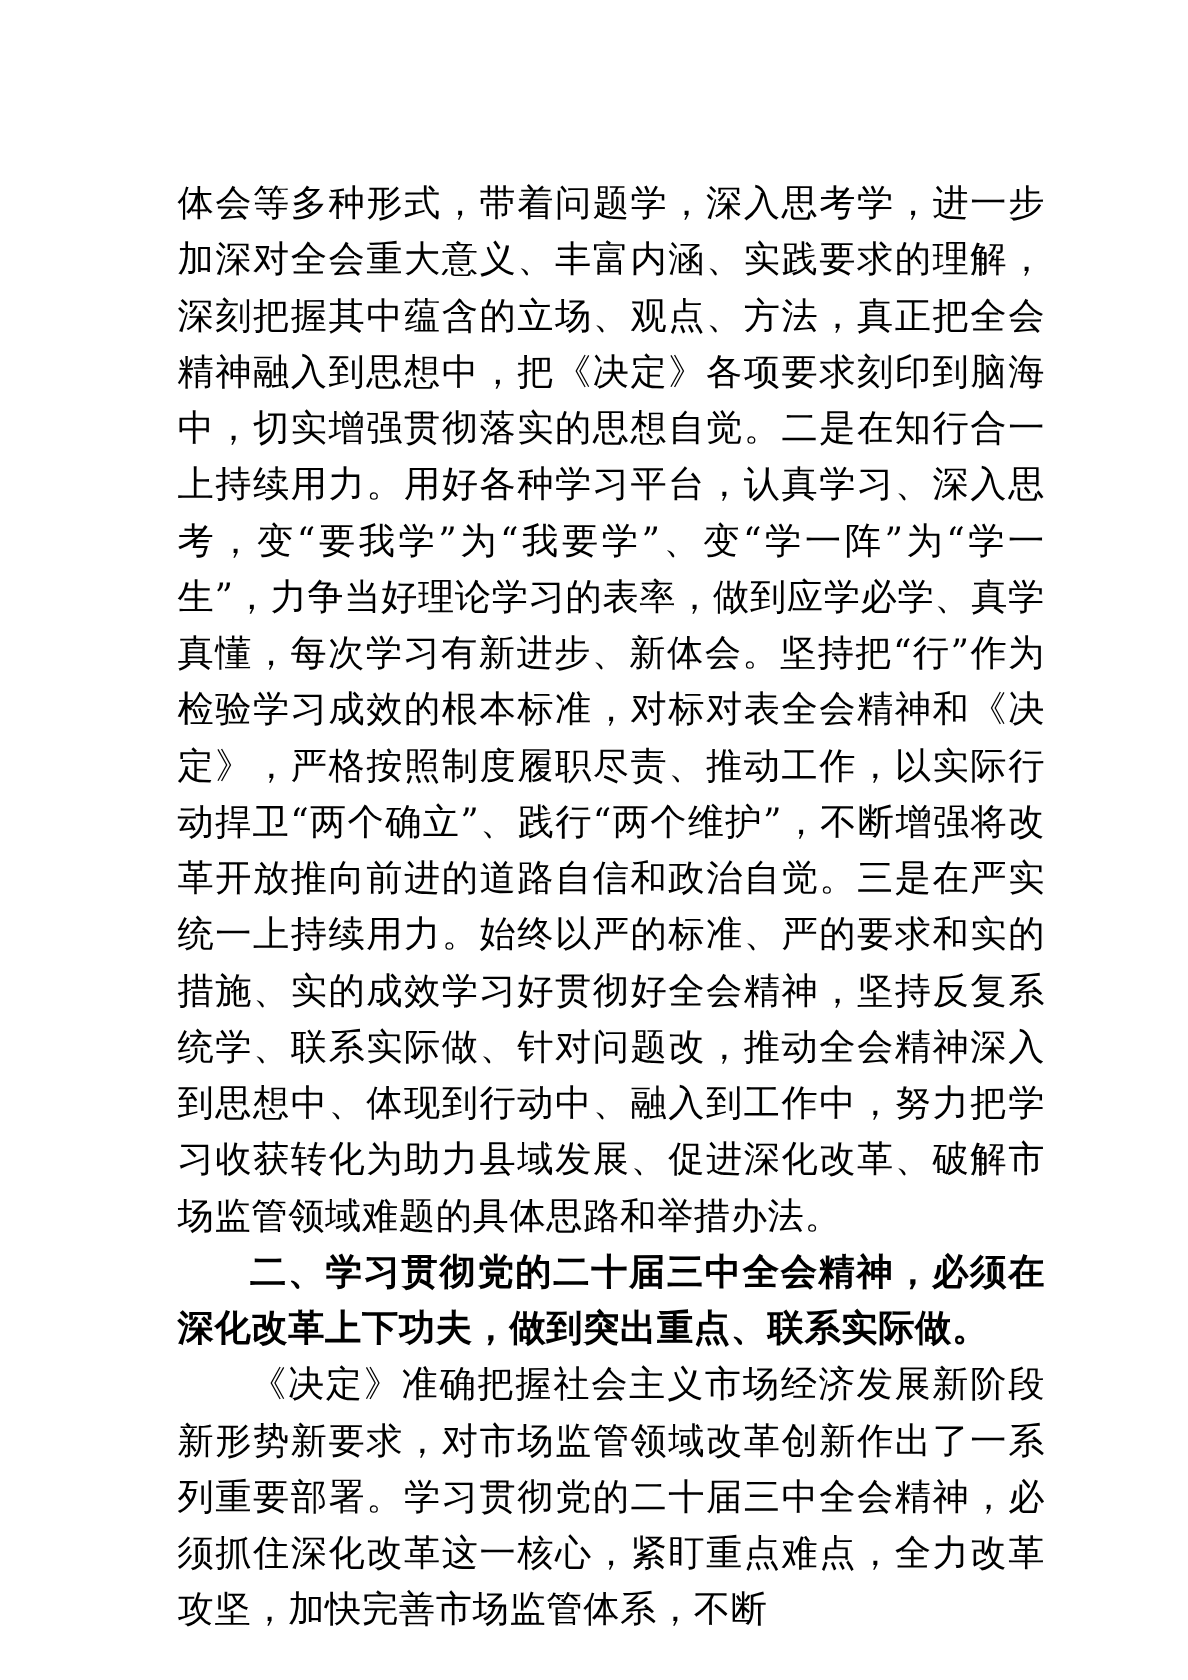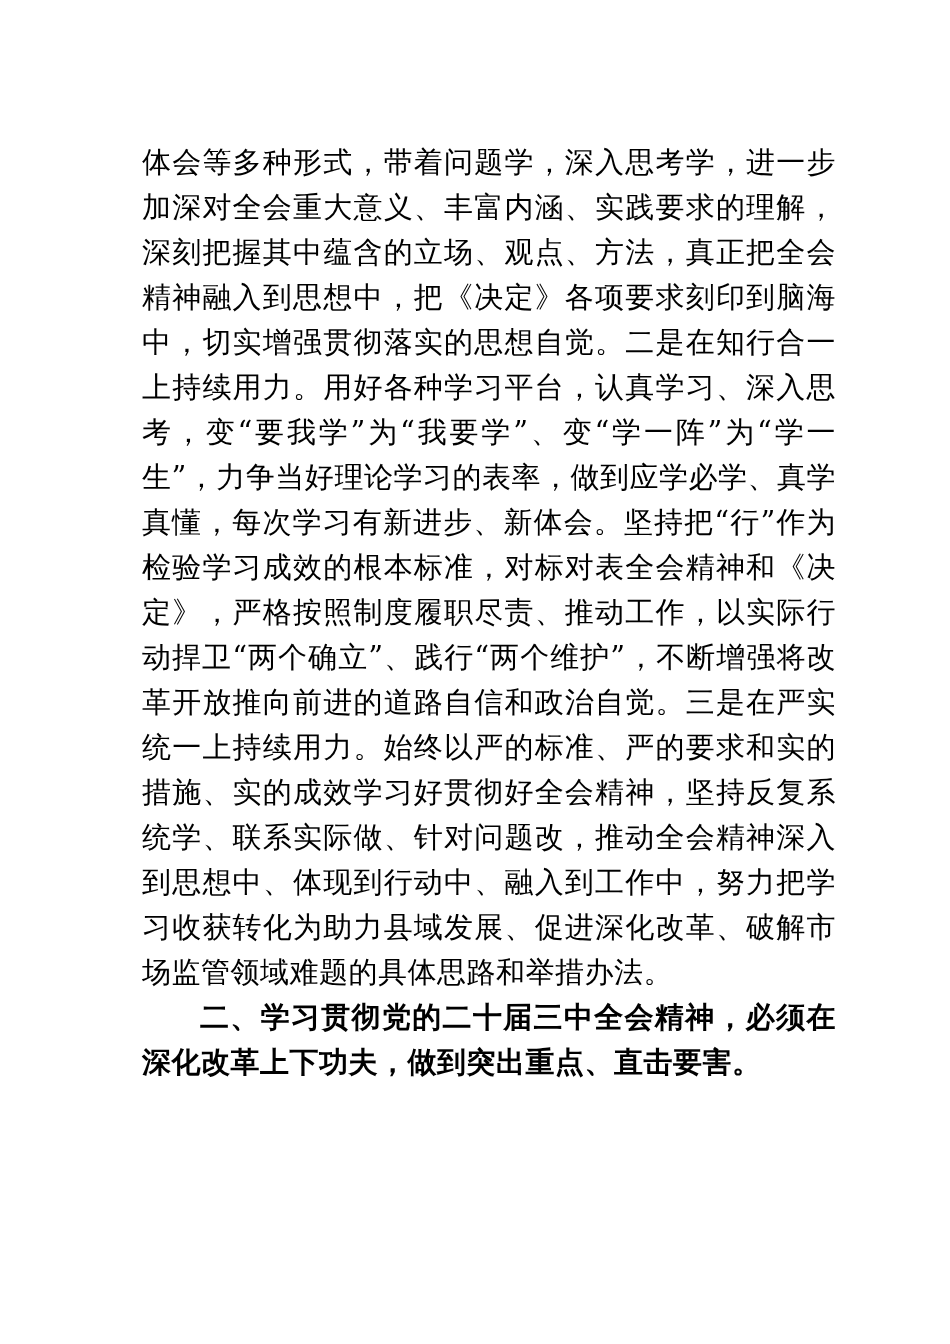--- a/index.html
+++ b/index.html
@@ -40,15 +40,16 @@
     font-weight: bold;
     text-indent: 2em;
   }
 </style>
 </head>
 <body>
 
 <div class="page">
   <div class="doc-body">
     <p class="para no-indent">体会等多种形式，带着问题学，深入思考学，进一步加深对全会重大意义、丰富内涵、实践要求的理解，深刻把握其中蕴含的立场、观点、方法，真正把全会精神融入到思想中，把《决定》各项要求刻印到脑海中，切实增强贯彻落实的思想自觉。二是在知行合一上持续用力。用好各种学习平台，认真学习、深入思考，变“要我学”为“我要学”、变“学一阵”为“学一生”，力争当好理论学习的表率，做到应学必学、真学真懂，每次学习有新进步、新体会。坚持把“行”作为检验学习成效的根本标准，对标对表全会精神和《决定》，严格按照制度履职尽责、推动工作，以实际行动捍卫“两个确立”、践行“两个维护”，不断增强将改革开放推向前进的道路自信和政治自觉。三是在严实统一上持续用力。始终以严的标准、严的要求和实的措施、实的成效学习好贯彻好全会精神，坚持反复系统学、联系实际做、针对问题改，推动全会精神深入到思想中、体现到行动中、融入到工作中，努力把学习收获转化为助力县域发展、促进深化改革、破解市场监管领域难题的具体思路和举措办法。</p>
-    <p class="heading">二、学习贯彻党的二十届三中全会精神，必须在深化改革上下功夫，做到突出重点、直击要害。</p>
+    <p class="heading">二、学习贯彻党的二十届三中全会精神，必须在深化改革上下功夫，做到突出重点、联系实际做。</p>
+    <p class="para">《决定》准确把握社会主义市场经济发展新阶段新形势新要求，对市场监管领域改革创新作出了一系列重要部署。学习贯彻党的二十届三中全会精神，必须抓住深化改革这一核心，紧盯重点难点，全力改革攻坚，加快完善市场监管体系，不断</p>
   </div>
 </div>
 
 </body></html>

